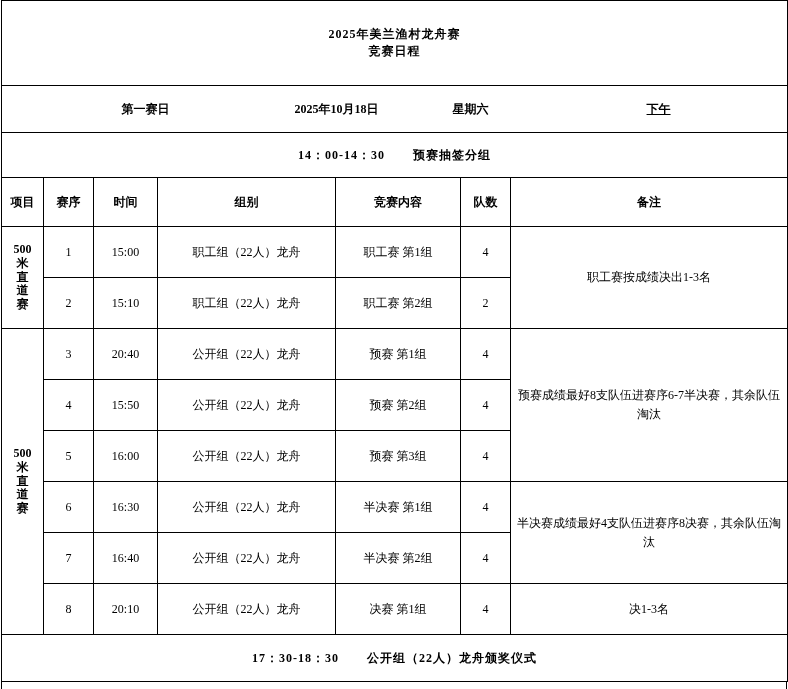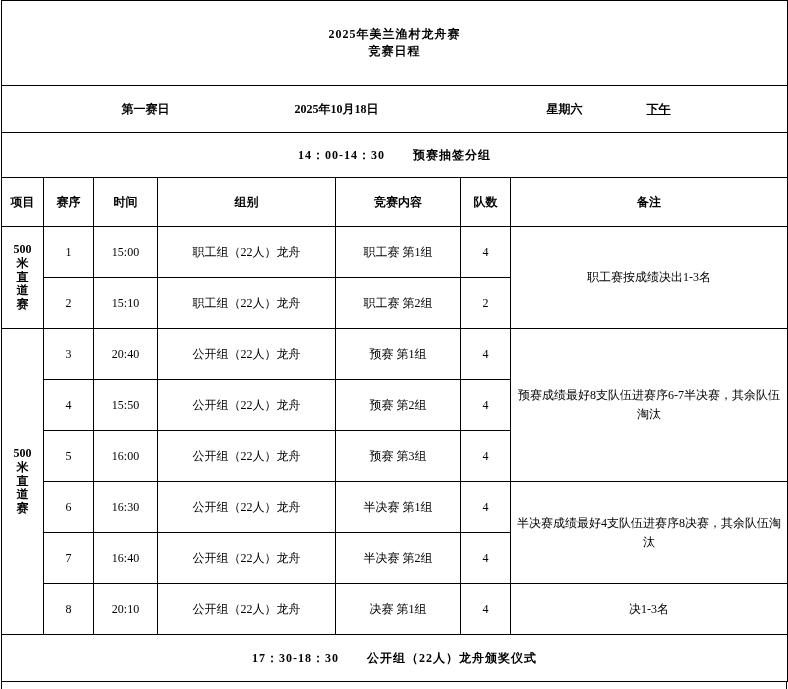--- a/index.html
+++ b/index.html
@@ -54,21 +54,21 @@
     display: flex;
     justify-content: center;
     align-items: center;
     gap: 16px;
   }
   .day-inner span {
     display: inline-block;
   }
   .day-label { width: 150px; text-align: center; }
   .day-date  { width: 200px; text-align: center; }
-  .day-week  { width: 130px; text-align: right; font-family: Liberation Mono, monospace; }
+  .day-week  { width: 130px; text-align: left; font-family: Liberation Mono, monospace; }
   .day-part  { width: 120px; text-align: center; text-decoration: underline; }
   
   .draw-cell {
     height: 40px;
     font-size: 15px;
     font-weight: bold;
     letter-spacing: 1px;
   }
   .draw-inner {
     display: flex;

